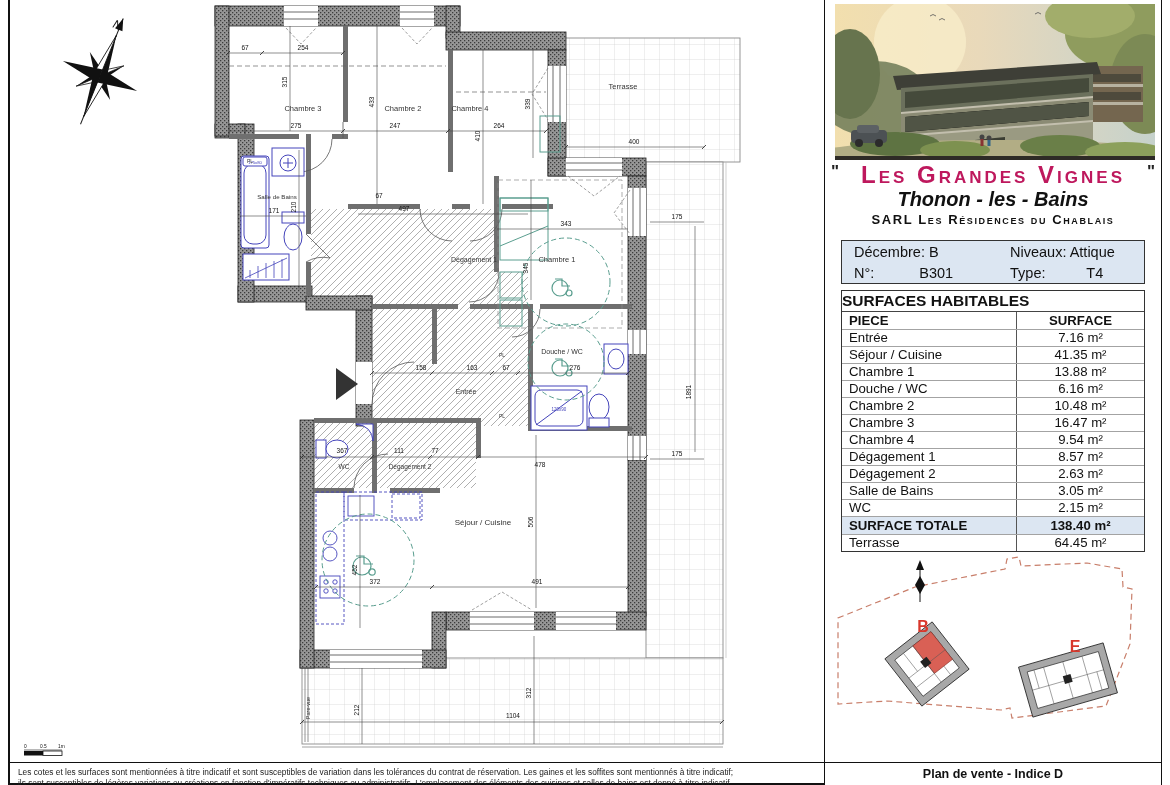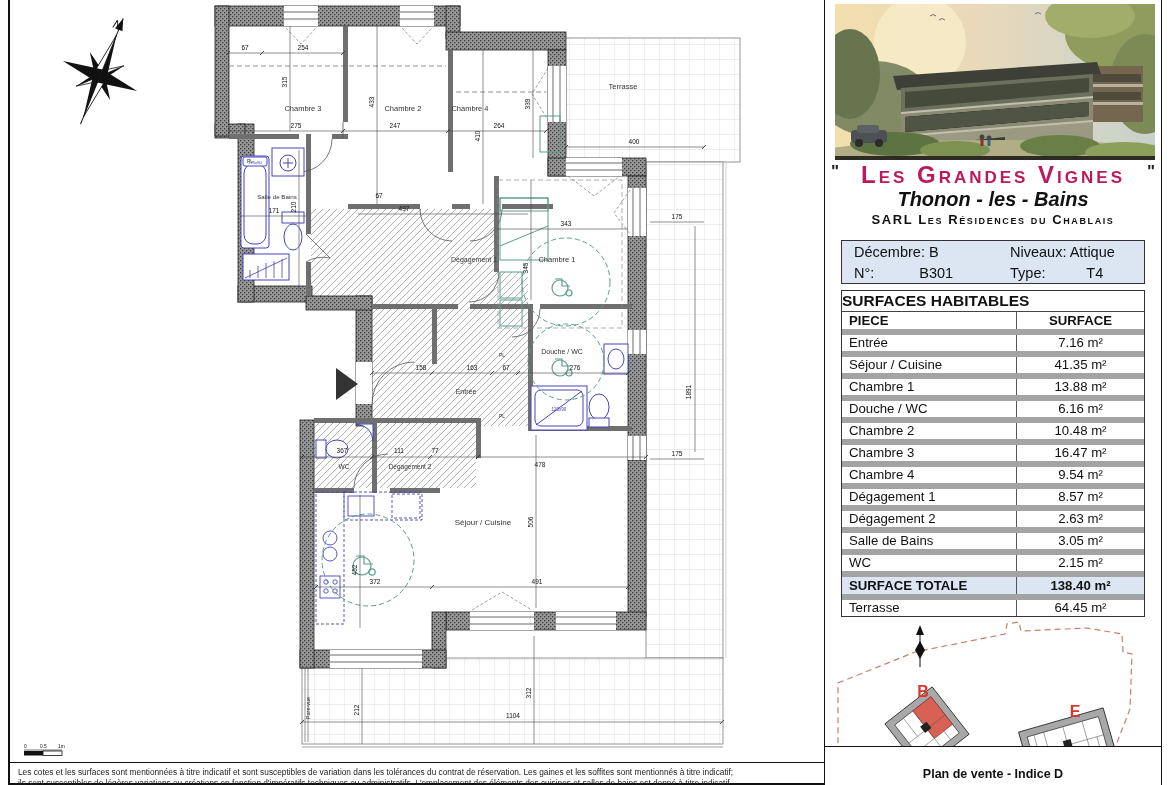--- a/index.html
+++ b/index.html
@@ -21,30 +21,30 @@
     color:#be185d;line-height:26px;}
   .city{font-size:20px;font-weight:bold;font-style:italic;line-height:23px;}
   .company{font-variant:small-caps;font-weight:600;font-size:13px;letter-spacing:1.6px;line-height:18px;}
   .info-table{margin:11px 16px 0 16px;border:1.3px solid #333;background:#dce6f2;
     display:grid;grid-template-columns:1.55fr 1.45fr;font-size:14.5px;}
   .info-cell{display:flex;align-items:center;height:21px;padding-left:12px;}
   .info-cell .val-c{flex:1;text-align:center;}
   .surf-table{margin:6px 16px 0 16px;border:1.3px solid #333;font-size:13.2px;}
   .surf-title{text-align:left;font-weight:bold;font-size:15.5px;height:20px;line-height:20px;
     border-bottom:1px solid #444;}
-  .srow{display:grid;grid-template-columns:1fr 128px;border-bottom:6px solid #a3a3a3;height:16px;
+  .srow{display:grid;grid-template-columns:1fr 128px;border-bottom:1px solid #a3a3a3;height:16px;
     line-height:16px;}
   .srow:last-child{border-bottom:none;}
   .srow .c1{padding-left:7px;}
   .srow .c2{text-align:center;border-left:1px solid #555;}
   .srow.hdr{font-weight:bold;height:17px;line-height:17px;}
   .srow.total{font-weight:bold;background:#dce6f2;height:17px;line-height:17px;}
   .siteplan{display:block;margin:2px 0 0 0;}
   .footer{position:absolute;left:0;bottom:0;width:100%;border-top:1.5px solid #111;
-    text-align:center;font-weight:bold;font-size:12.5px;padding:20px 0 3px 0;line-height:15px;background:#fff;}
+    text-align:center;font-weight:bold;font-size:12.5px;padding:4px 0 3px 0;line-height:15px;background:#fff;}
 </style>
 </head>
 <body>
 
 <div class="sheet">
   <div class="frame-left"></div>
   <div class="frame-bottom"></div>
 
   <svg id="plan-svg" width="814" height="762" viewBox="8 0 814 762" xmlns="http://www.w3.org/2000/svg">
     <defs>

